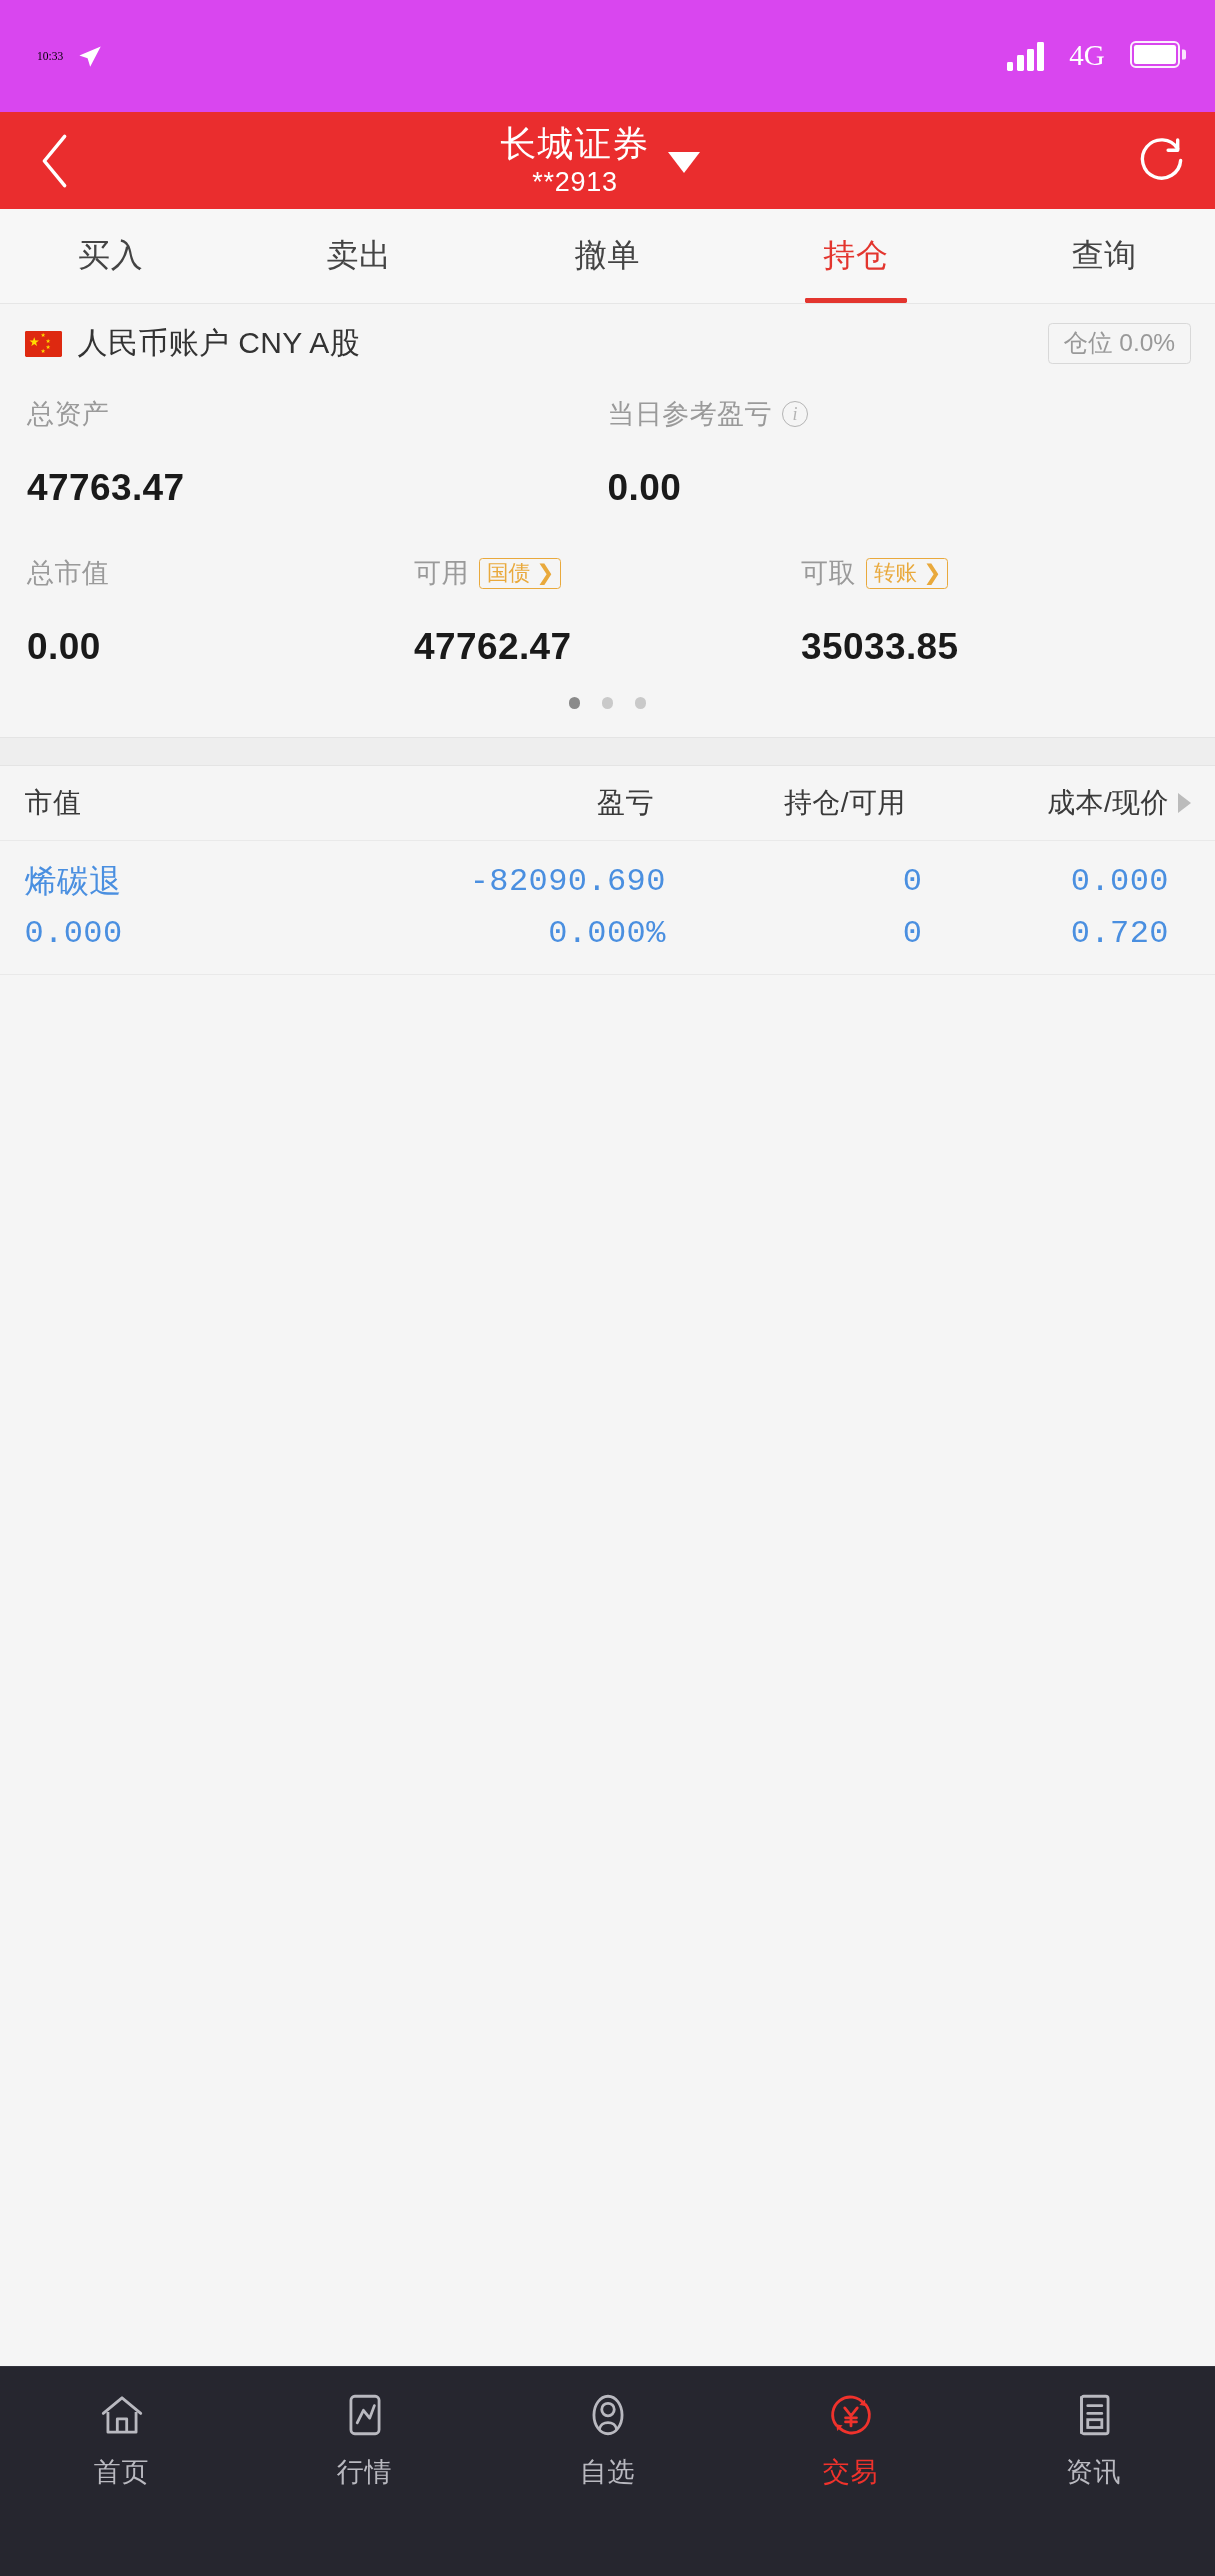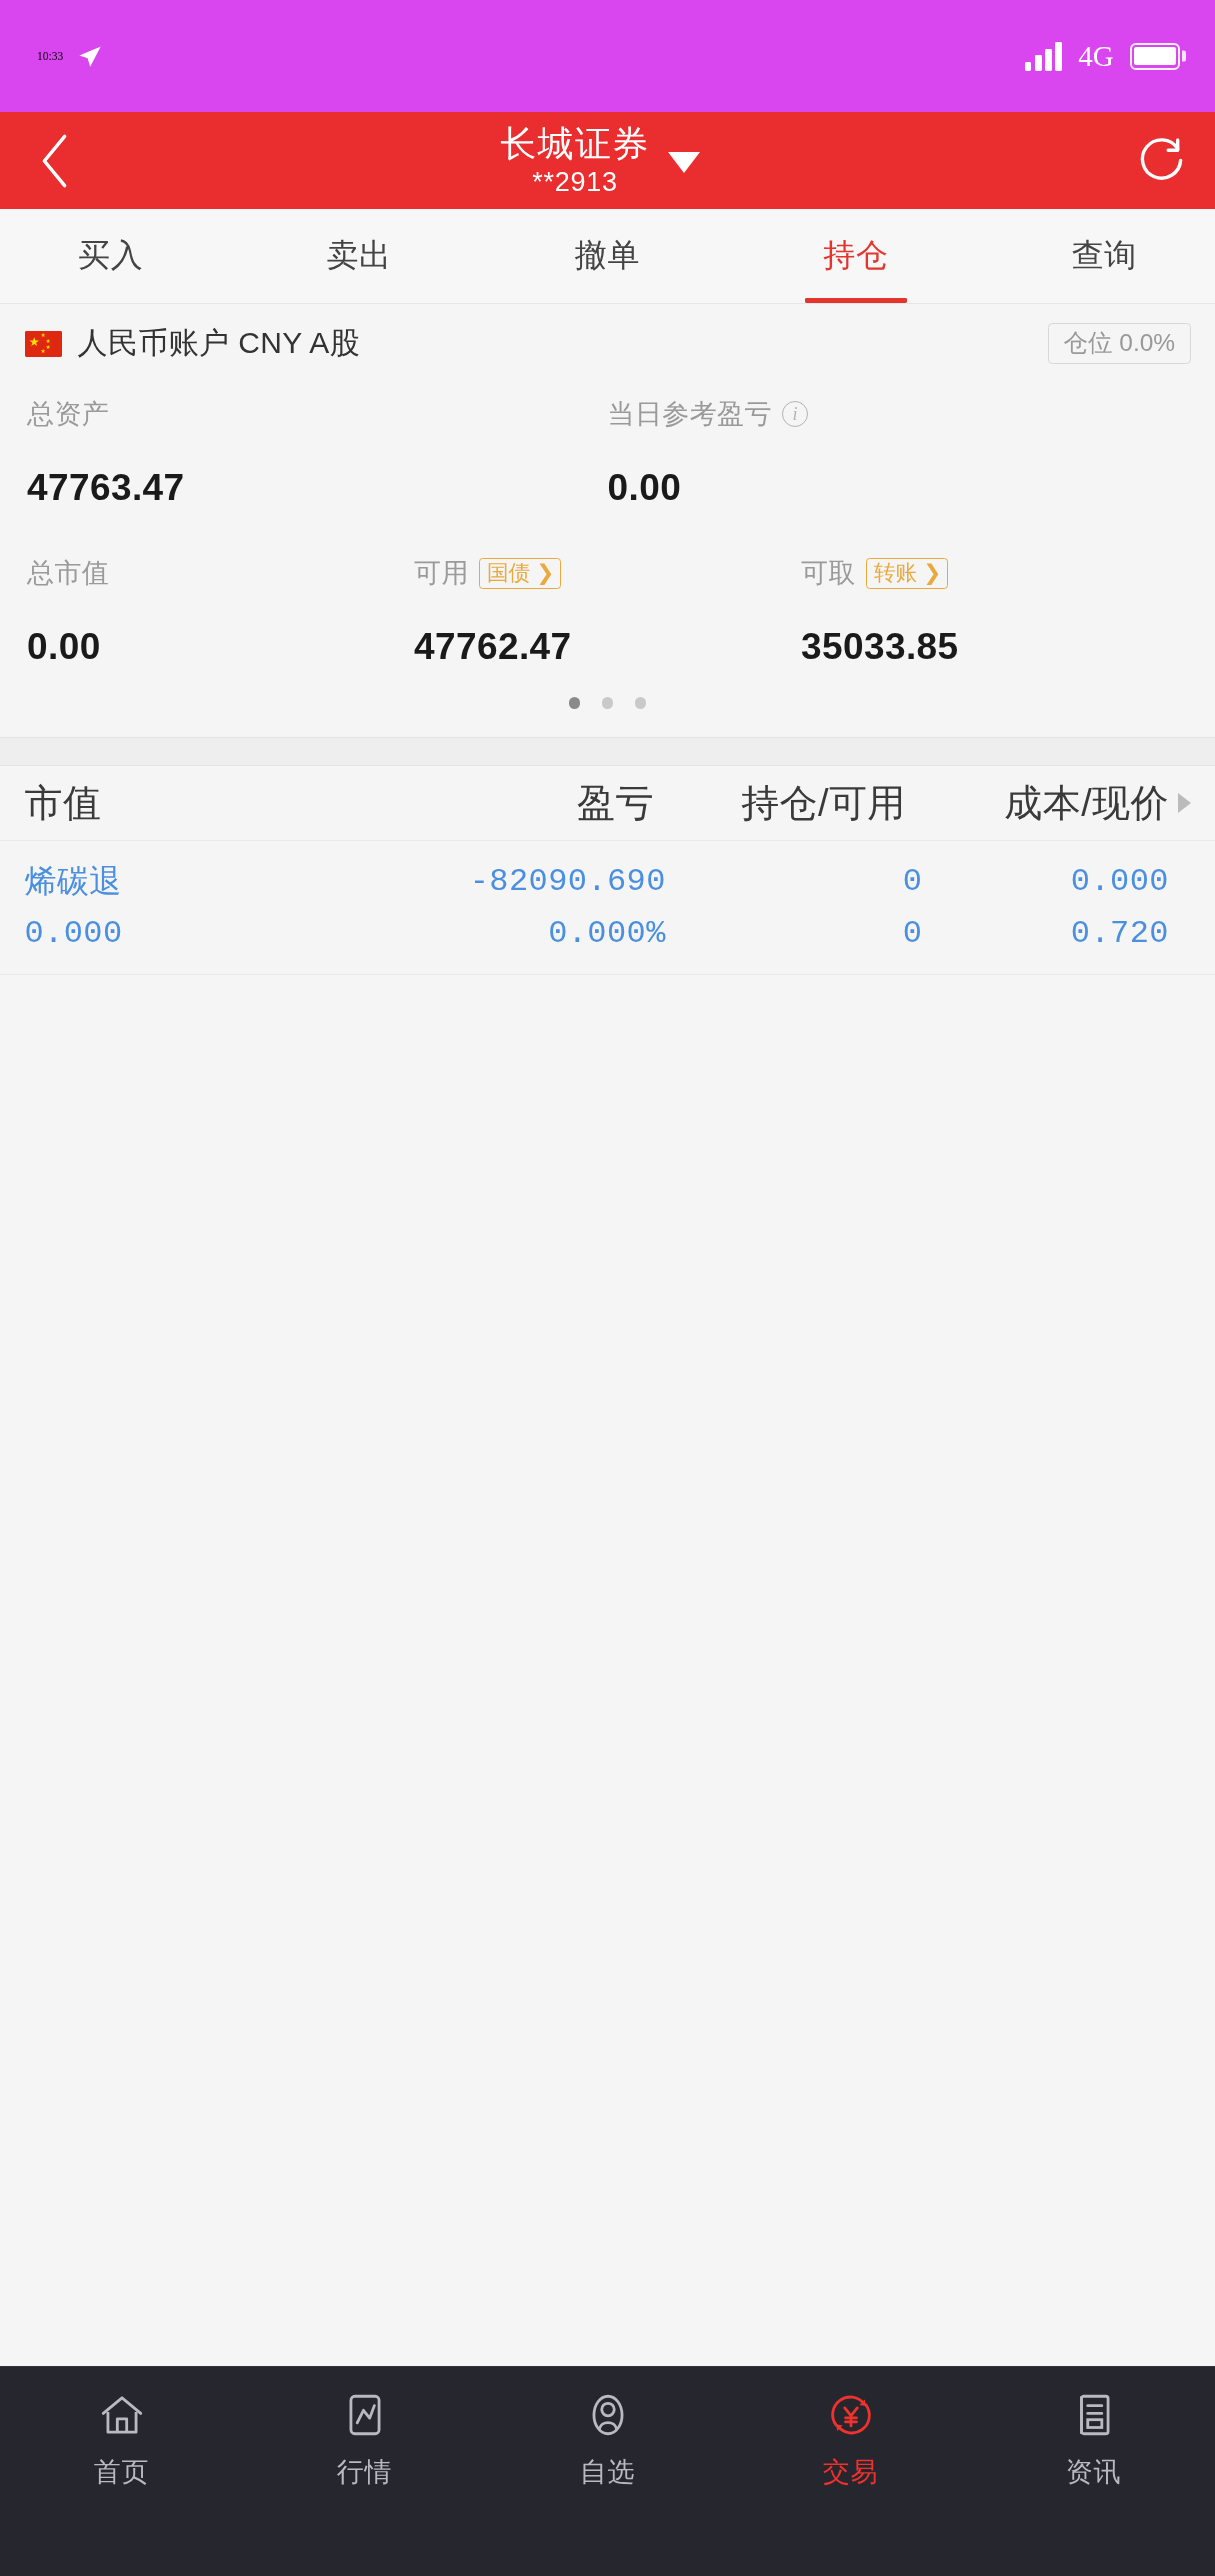--- a/index.html
+++ b/index.html
@@ -32,22 +32,21 @@
     align-items: center;
     gap: 13px;
   }
   .loc-arrow {
     width: 27px;
     height: 27px;
     display: block;
   }
   .sb-right {
     display: flex;
-    align-items: center;
-    gap: 15px;
+    gap: 24px;
   }
   .signal {
     display: flex;
     align-items: flex-end;
     gap: 3.6px;
     height: 30px;
   }
   .signal i {
     display: block;
     width: 6.5px;
@@ -333,21 +332,21 @@
   .thead {
     display: flex;
     align-items: center;
     height: 75px;
     padding: 0 24.5px 0 24.5px;
     box-sizing: border-box;
     background: #f5f5f5;
     border-bottom: 1.4px solid #e9e9e9;
   }
   .th {
-    font-size: 38px;
+    font-size: 28px;
     color: #3a3a3a;
     letter-spacing: 0.4px;
   }
   .th.c1 { width: 27%; text-align: left; }
   .th.c2 { width: 28%; text-align: right; }
   .th.c3 { width: 22%; text-align: right; }
   .th.c4 { width: 23%; text-align: right; }
   .scroll-arrow {
     width: 0;
     height: 0;

